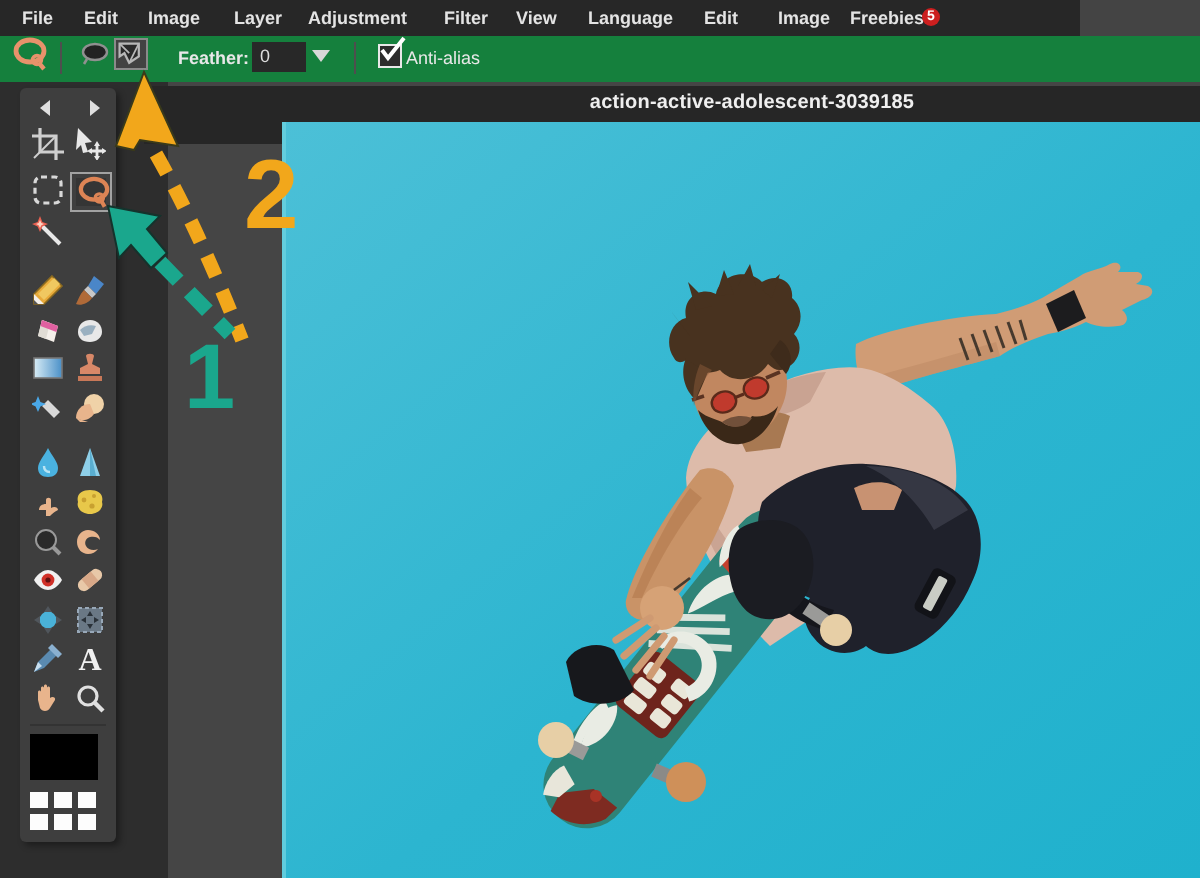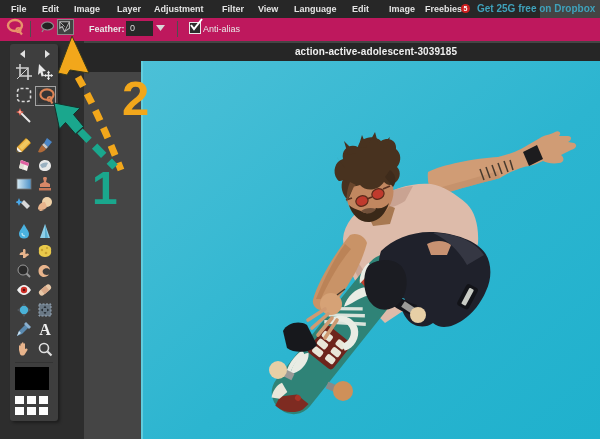--- a/index.html
+++ b/index.html
@@ -7,21 +7,21 @@
  font-family:"Liberation Sans",sans-serif;background:#444444;}
 .abs{position:absolute;}
 
 #menubar{left:0;top:0;width:540px;height:18px;background:#272727;
  color:#e4e4e4;font-size:9px;font-weight:bold;}
 #menubar span{position:absolute;top:4px;white-space:nowrap;}
 #link{color:#3fa2bb;font-size:10px;}
 #badge{position:absolute;left:461px;top:1px;width:9px;height:9px;border-radius:50%;
  background:#cc1f1f;color:#fff;font-size:7px;font-weight:bold;text-align:center;line-height:9px;}
 
-#optbar{left:0;top:18px;width:600px;height:23px;background:#be185d;color:#e8e8e8;}
+#optbar{left:0;top:18px;width:600px;height:23px;background:#15803d;color:#e8e8e8;}
 .vsep{position:absolute;top:3px;width:1px;height:16px;background:#4e4e4e;}
 #selbox{position:absolute;left:57px;top:1px;width:15px;height:14px;background:#424242;
  border:1px solid #8a8a8a;}
 #feainput{position:absolute;left:126px;top:3px;width:23px;height:15px;background:#282828;
  color:#ddd;font-size:9px;padding-left:4px;line-height:15px;}
 #cbox{position:absolute;left:189px;top:4px;width:10px;height:10px;background:#2c2c2c;
  border:1px solid #e8e8e8;}
 
 #dock{left:0;top:41px;width:84px;height:398px;background:#2d2d2d;}
 #wsp{left:84px;top:41px;width:516px;height:398px;background:#454545;}
@@ -49,21 +49,20 @@
  <span style="left:74px">Image</span>
  <span style="left:117px">Layer</span>
  <span style="left:154px">Adjustment</span>
  <span style="left:222px">Filter</span>
  <span style="left:258px">View</span>
  <span style="left:294px">Language</span>
  <span style="left:352px">Edit</span>
  <span style="left:389px">Image</span>
  <span style="left:425px">Freebies</span>
  <span id="badge">5</span>
- <span id="link" style="left:477px;top:3px">Get 25G free on Dropbox</span>
 </div>
 
 <div id="optbar" class="abs">
  <svg class="abs" style="left:5px;top:-1px" width="22" height="20" viewBox="0 0 22 20">
   <ellipse cx="10" cy="8.5" rx="7" ry="5.5" fill="none" stroke="#e8926b" stroke-width="2.4"></ellipse>
   <circle cx="13.5" cy="13" r="2.2" fill="none" stroke="#e8926b" stroke-width="1.8"></circle>
   <path d="M14.5,14.5 L17,17.5" stroke="#e8926b" stroke-width="2.2" fill="none"></path>
  </svg>
  <div class="vsep" style="left:30px"></div>
  <svg class="abs" style="left:40px;top:2px" width="16" height="14" viewBox="0 0 16 14">

